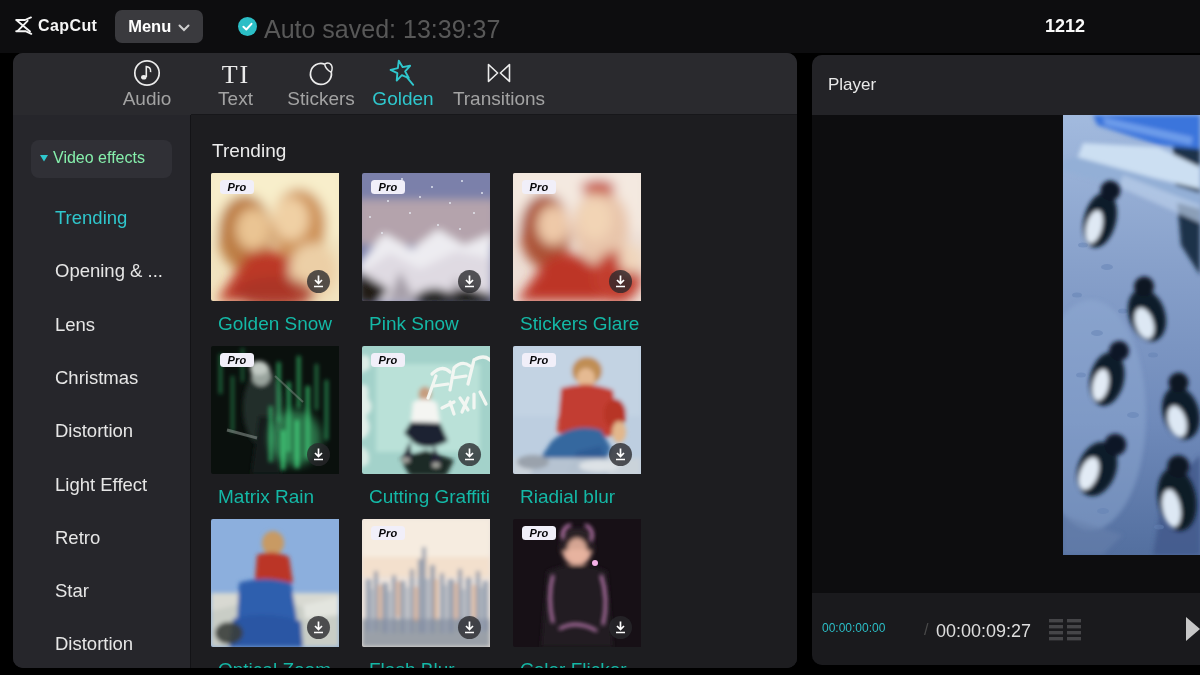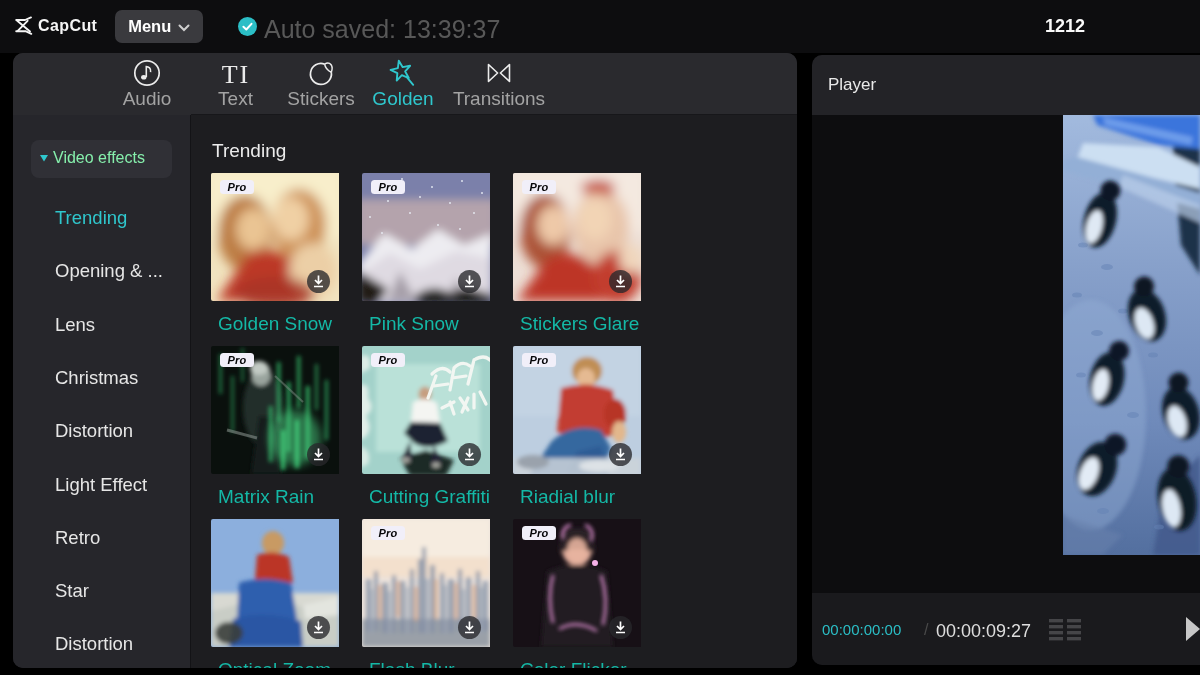--- a/index.html
+++ b/index.html
@@ -35,21 +35,21 @@
   .pro{position:absolute;left:9px;top:7px;width:34px;height:14px;background:#f1eff9;
      border-radius:3.5px;color:#060608;font-size:11px;font-weight:bold;font-style:italic;line-height:14px;text-align:center;letter-spacing:.3px;}
   .dl{position:absolute;left:96px;top:97px;width:23px;height:23px;border-radius:50%;background:rgba(40,40,44,.78);}
   
   #panelR{left:812px;top:55px;width:388px;height:610px;background:#0d0d0f;border-radius:10px 0 0 10px;overflow:hidden;}
   #phead{left:0;top:0;width:388px;height:60px;background:#232327;}
   #ptitle{left:16px;top:20px;color:#e9e9e9;font-size:17px;}
   #video{left:251px;top:60px;width:137px;height:440px;background:#8aa6cc;overflow:hidden;}
   #video svg{filter:blur(.7px);}
   #pbot{left:0;top:538px;width:388px;height:72px;background:#1a1a1d;}
-  #tc1{left:10px;top:28px;color:#2bbec6;font-size:15px;}
+  #tc1{left:10px;top:28px;color:#2bbec6;font-size:12px;}
   #tcsl{left:112px;top:28px;color:#4a4a4a;font-size:16px;}
   #tc2{left:124px;top:28px;color:#dedede;font-size:18px;}
 </style></head>
 <body>
 
 <svg width="0" height="0" style="position:absolute">
     <defs>
 <filter id="b2" x="-20%" y="-20%" width="140%" height="140%">
         <feGaussianBlur stdDeviation="2"></feGaussianBlur>
       </filter>

